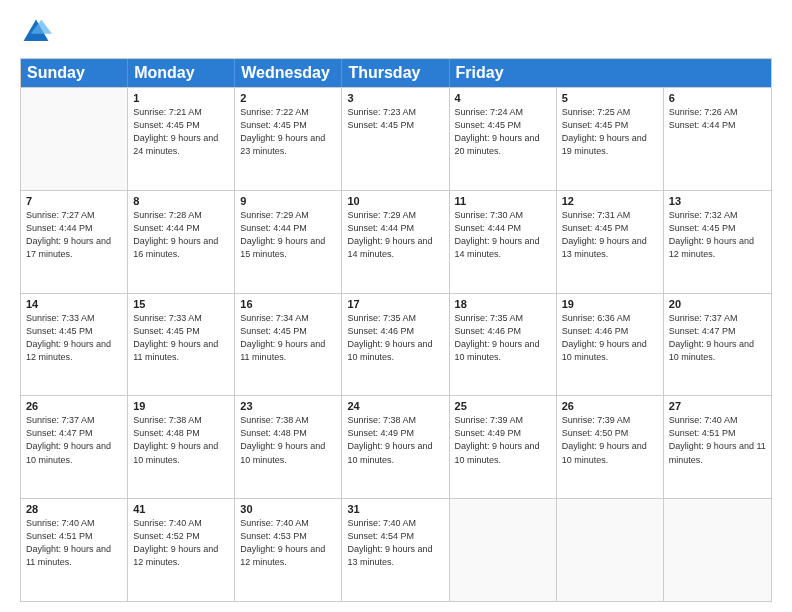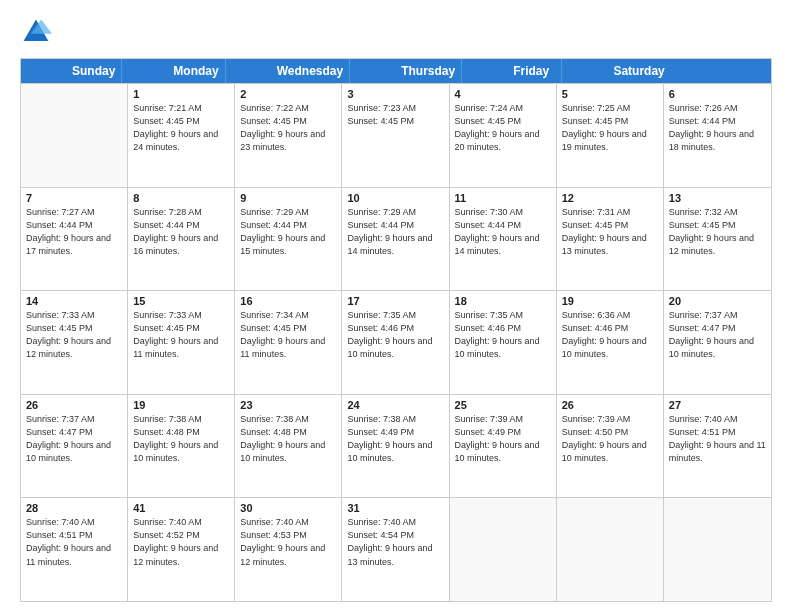--- a/index.html
+++ b/index.html
@@ -58,26 +58,25 @@
       flex-direction: column;
       border: 1px solid #ccc;
     }
     .cal-header {
       display: grid;
       grid-template-columns: repeat(7, 1fr);
       background: #2b7cd3;
     }
     .cal-header-cell {
       color: #fff;
-      font-size: 12px;
+      font-size: 16px;
       font-weight: bold;
       padding: 5px 6px;
       text-align: left;
       border-right: 1px solid #4a9ae0;
-      margin-left: 45px;
     }
     .cal-header-cell:last-child { border-right: none; }
     .cal-body {
       flex: 1;
       display: flex;
       flex-direction: column;
     }
     .cal-week {
       display: grid;
       grid-template-columns: repeat(7, 1fr);
@@ -127,21 +126,20 @@
     </div>
   </div>
 
   <div class="calendar">
     <div class="cal-header">
     <div class="cal-header-cell">Sunday</div>
         <div class="cal-header-cell">Monday</div>
         <div class="cal-header-cell">Wednesday</div>
         <div class="cal-header-cell">Thursday</div>
         <div class="cal-header-cell">Friday</div>
-        <div class="cal-header-cell">Saturday</div>
       </div>
     <div class="cal-body">
     <div class="cal-week">
           <div class="cal-cell empty"></div>
           <div class="cal-cell">
             <div class="day-num">1</div>
             <div class="cell-line">Sunrise: 7:21 AM</div>
             <div class="cell-line">Sunset: 4:45 PM</div>
             <div class="cell-line">Daylight: 9 hours and 24 minutes.</div>
           </div>
@@ -165,21 +163,20 @@
           <div class="cal-cell">
             <div class="day-num">5</div>
             <div class="cell-line">Sunrise: 7:25 AM</div>
             <div class="cell-line">Sunset: 4:45 PM</div>
             <div class="cell-line">Daylight: 9 hours and 19 minutes.</div>
           </div>
           <div class="cal-cell">
             <div class="day-num">6</div>
             <div class="cell-line">Sunrise: 7:26 AM</div>
             <div class="cell-line">Sunset: 4:44 PM</div>
-            <div class="cell-line">Daylight: 9 hours and 18 minutes.</div>
           </div>
         </div>
         <div class="cal-week">
           <div class="cal-cell">
             <div class="day-num">7</div>
             <div class="cell-line">Sunrise: 7:27 AM</div>
             <div class="cell-line">Sunset: 4:44 PM</div>
             <div class="cell-line">Daylight: 9 hours and 17 minutes.</div>
           </div>
           <div class="cal-cell">

